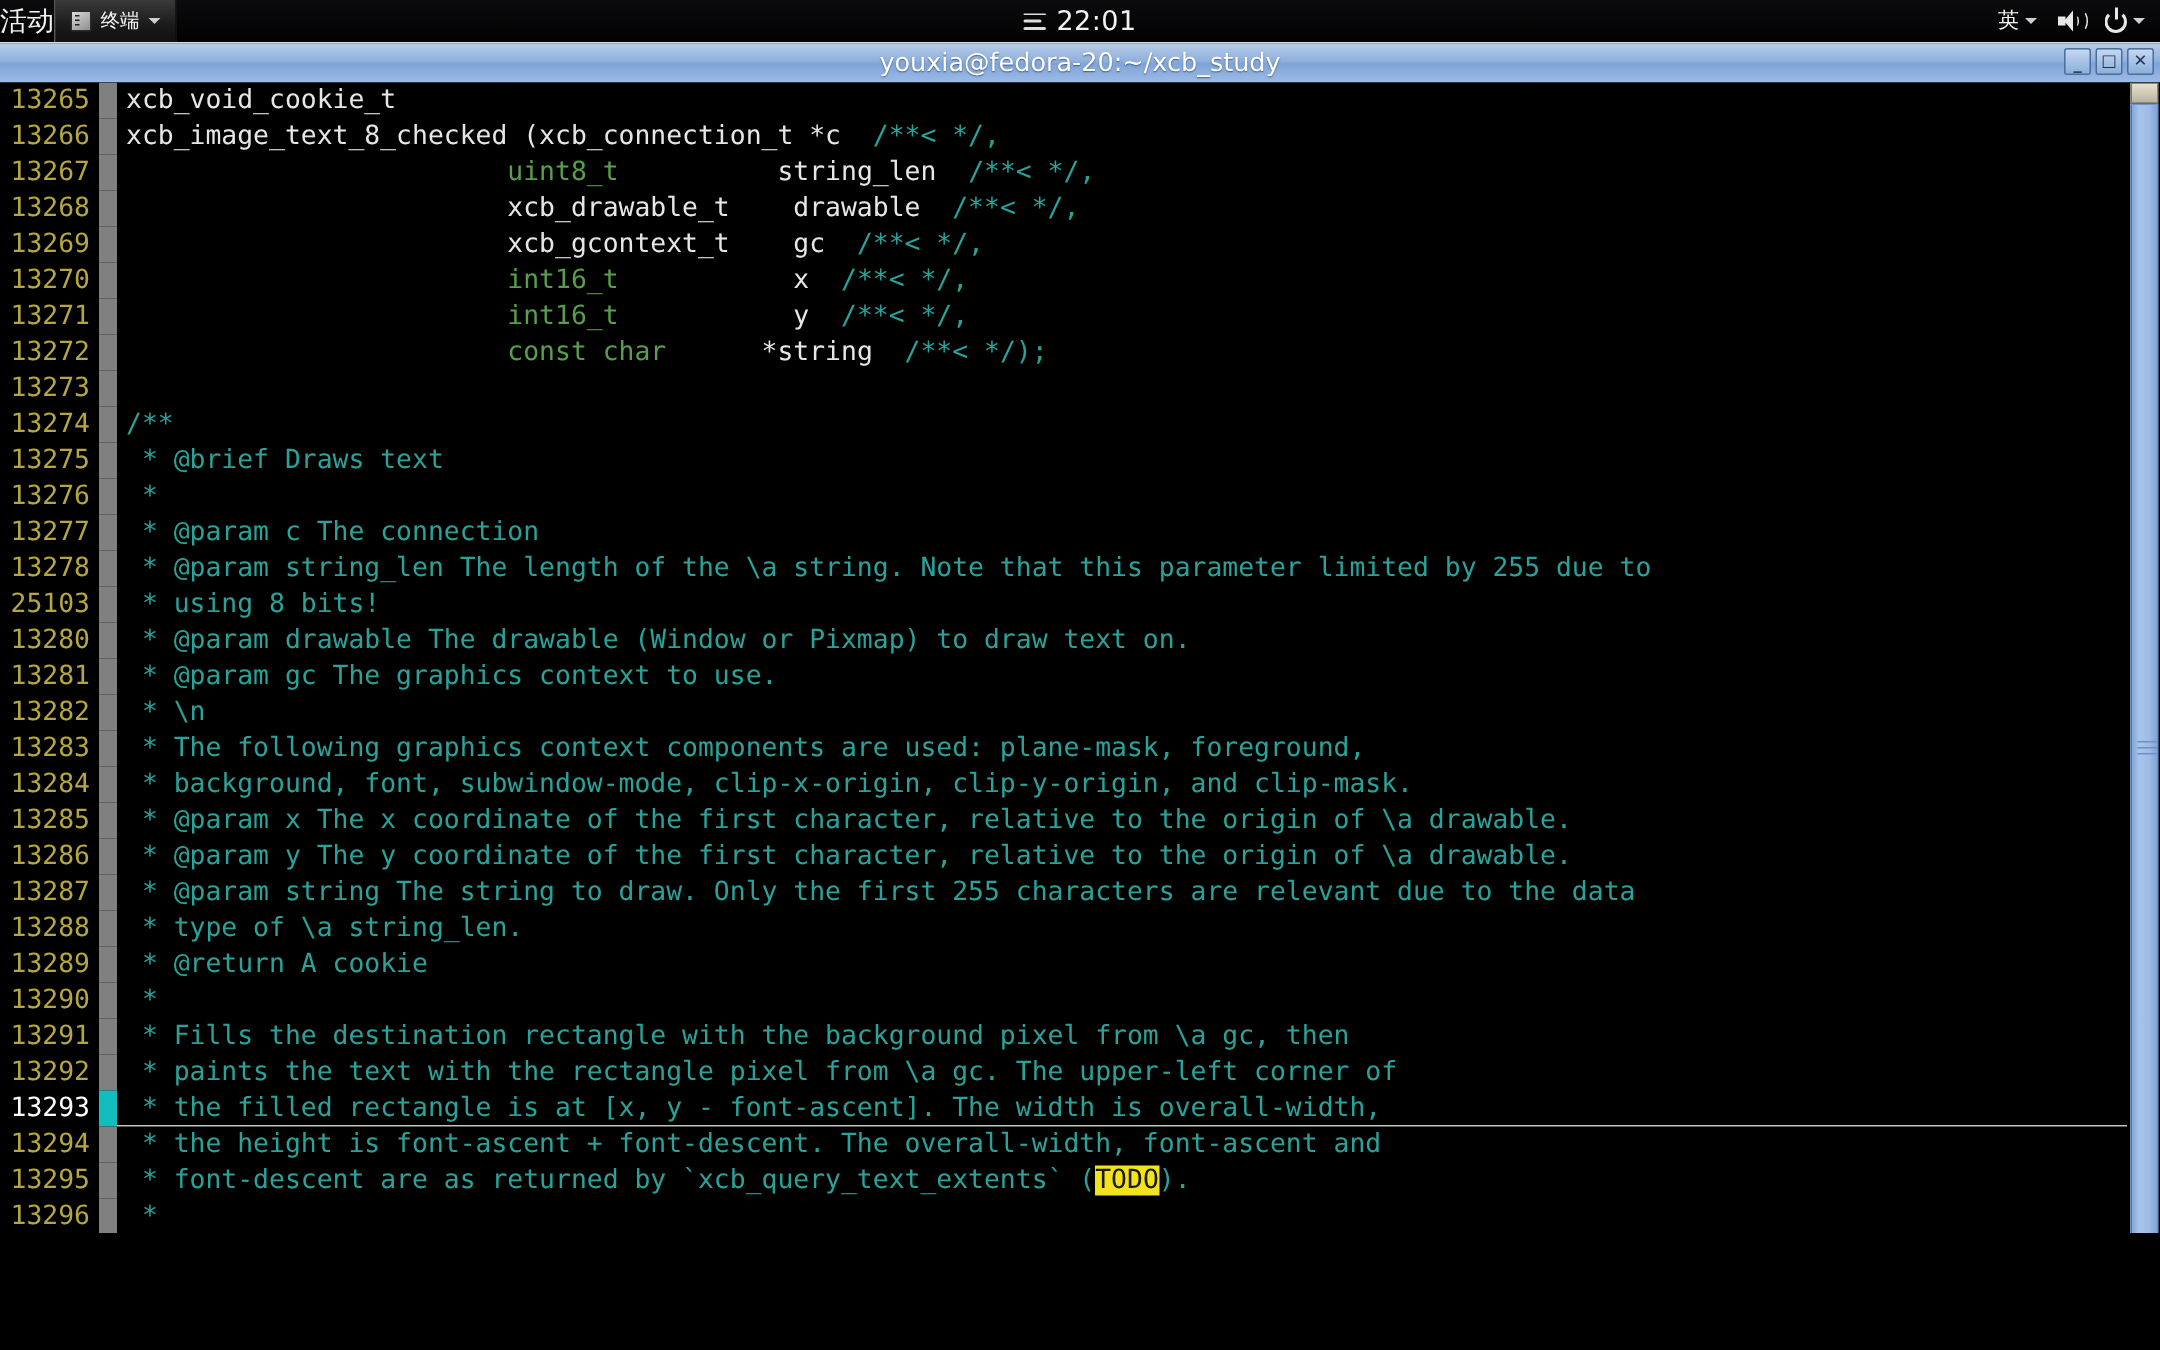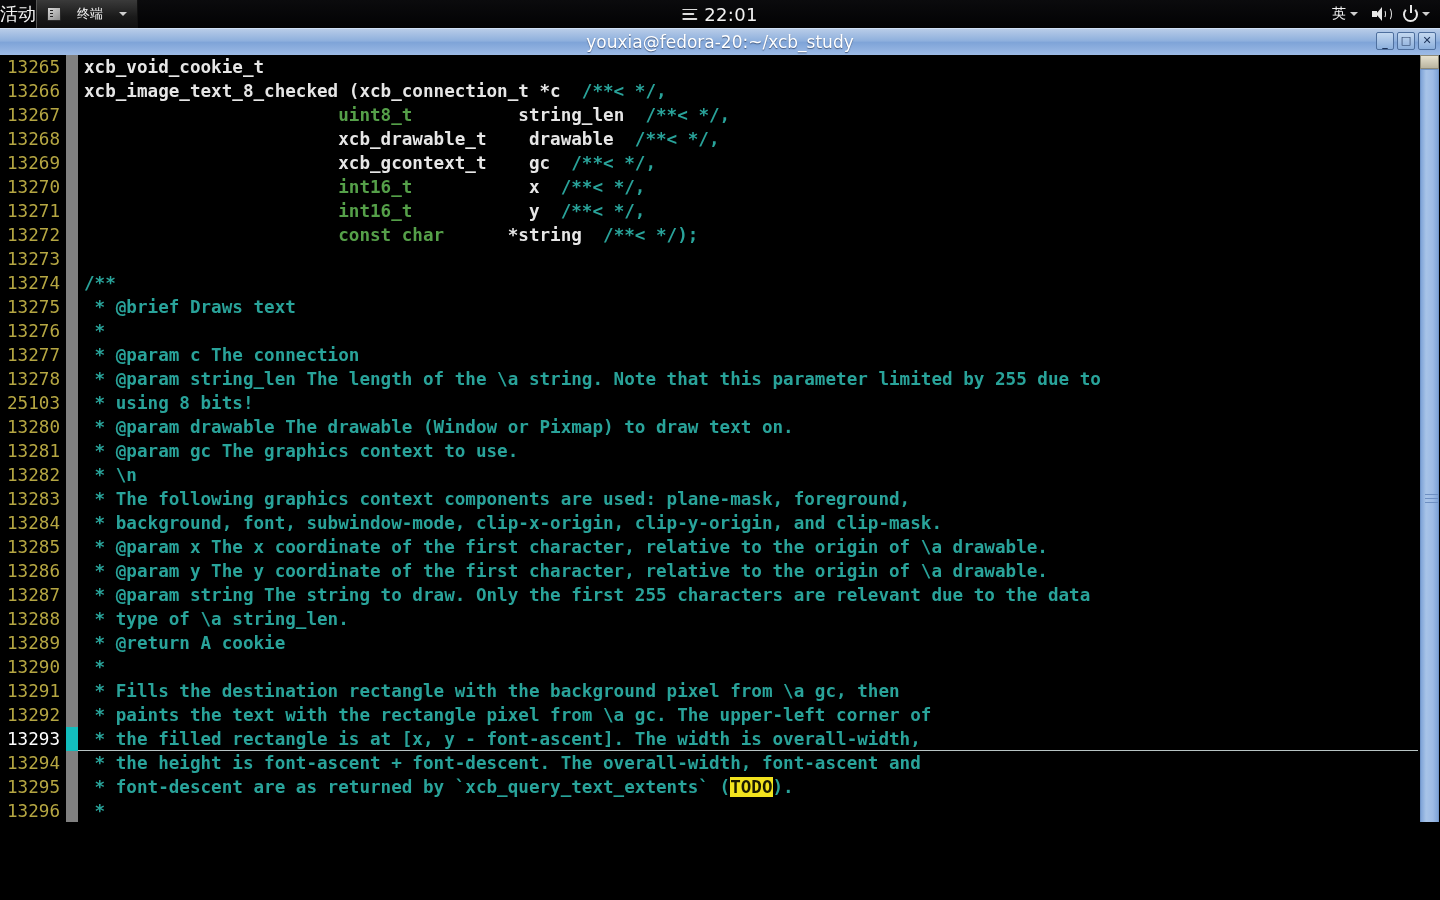--- a/index.html
+++ b/index.html
@@ -10,21 +10,21 @@
 
   
   #top-panel{
     position:absolute; left:0; top:0; width:1440px; height:28px;
     background:linear-gradient(to bottom,#0b0b0d 0%,#020203 100%);
     color:#f2f2f2; font-family:"DejaVu Sans", sans-serif; font-size:13px;
     display:flex; align-items:center;
   }
   #top-panel .activities{ padding:0 0; height:32px; display:flex; align-items:center; font-size:18px; }
   .panel-app{
-    display:flex; align-items:center; gap:16px; padding:0 10px; height:28px;
+    display:flex; align-items:center; gap:6px; padding:0 10px; height:28px;
     background:linear-gradient(to bottom,#3a3a3a 0%,#1a1a1a 60%,#101010 100%);
     border-left:1px solid #555; border-right:1px solid #111;
   }
   .app-icon{
     width:14px;height:14px;position:relative;
     background:linear-gradient(145deg,#d8d8d8,#8e8e8e);
     border:1px solid #2a2a2a;border-radius:1px;
   }
   .app-icon::after{content:"";position:absolute;left:2px;top:2px;width:3px;height:1px;background:#222;box-shadow:0 3px 0 #222,0 6px 0 #222;}
   .caret{ width:0;height:0;border-left:4px solid transparent;border-right:4px solid transparent;border-top:4px solid #cfcfcf; }
@@ -80,21 +80,21 @@
   .vline{ display:flex; height:24px; align-items:stretch; white-space:pre; }
   .lnum{
     width:66px; flex:0 0 66px; text-align:right; padding-right:6px;
     color:#b5a642; font-size:17.6px; line-height:24px;
   }
   .vline.cursorline .lnum{ color:#ffffff; }
   .fold{
     flex:0 0 12px;width:12px;background:#808080;
   }
   .vline.cursorline .fold{ background:#13bdbd; }
-  .code{ flex:1 1 auto; color:#e6e6e6; padding-left:6px; line-height:24px; position:relative;font-weight:bold; }
+  .code{ flex:1 1 auto; color:#e6e6e6; padding-left:6px; line-height:24px; position:relative; }
   .vline.cursorline .code{ box-shadow: inset 0 -1px 0 0 #b8c4c4; }
   .cmt{ color:#29a39a; }
   .typ{ color:#55a049; }
   .todo{ background:#f2e31e; color:#1a1a00; }
 
   
   #statusline{
     position:absolute;left:0;top:770px;width:1418px;height:26px;background:#ffffff;color:#000;
     font-family:"DejaVu Sans Mono","Liberation Mono",monospace;font-size:17.6px;line-height:26px;
     font-weight:bold; white-space:pre;

